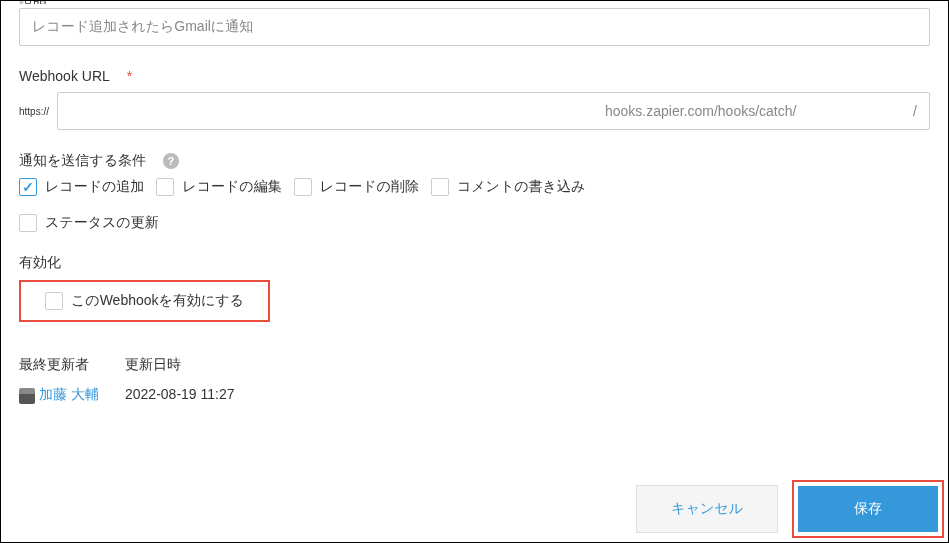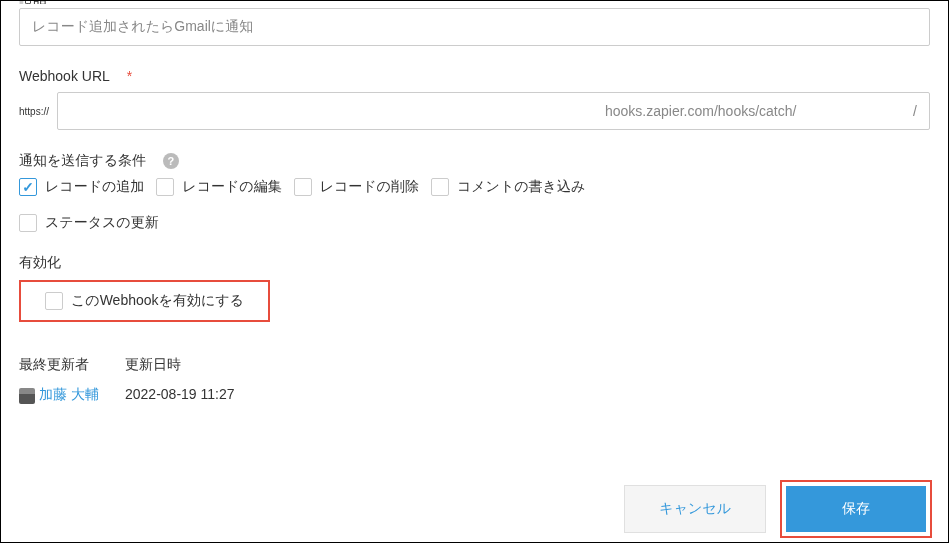--- a/index.html
+++ b/index.html
@@ -144,21 +144,21 @@
       color: #3498db;
       text-decoration: none;
       cursor: pointer;
     }
     .date-text {
       color: #333;
     }
     .button-row {
       position: absolute;
       bottom: 4px;
-      right: 16px;
+      right: 4px;
       display: flex;
       gap: 0;
       align-items: center;
     }
     .btn {
       padding: 12px 32px;
       font-size: 14px;
       border: none;
       cursor: pointer;
       min-width: 140px;

